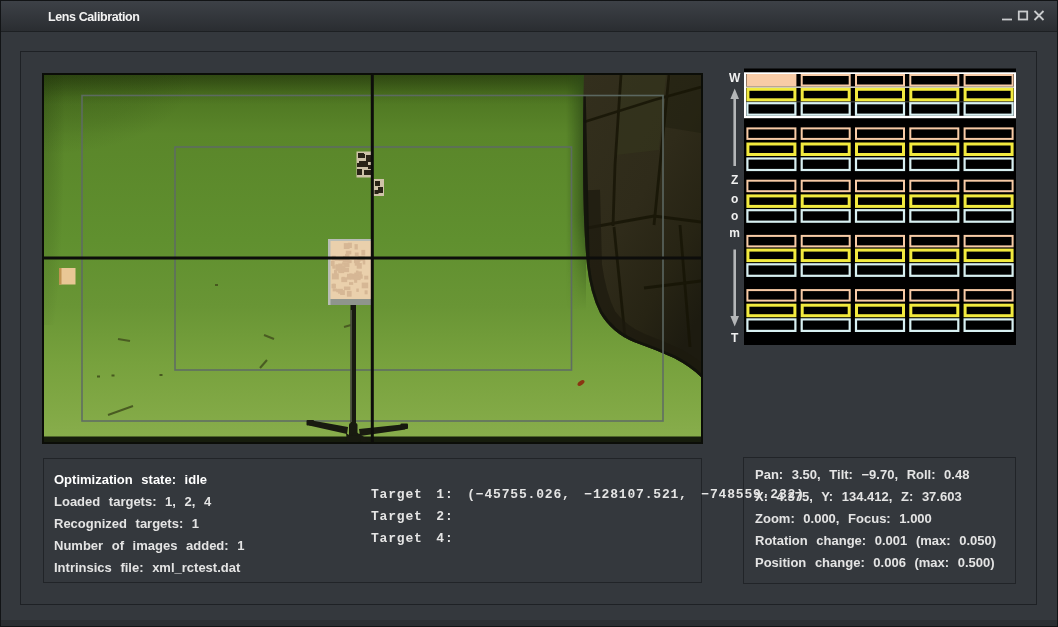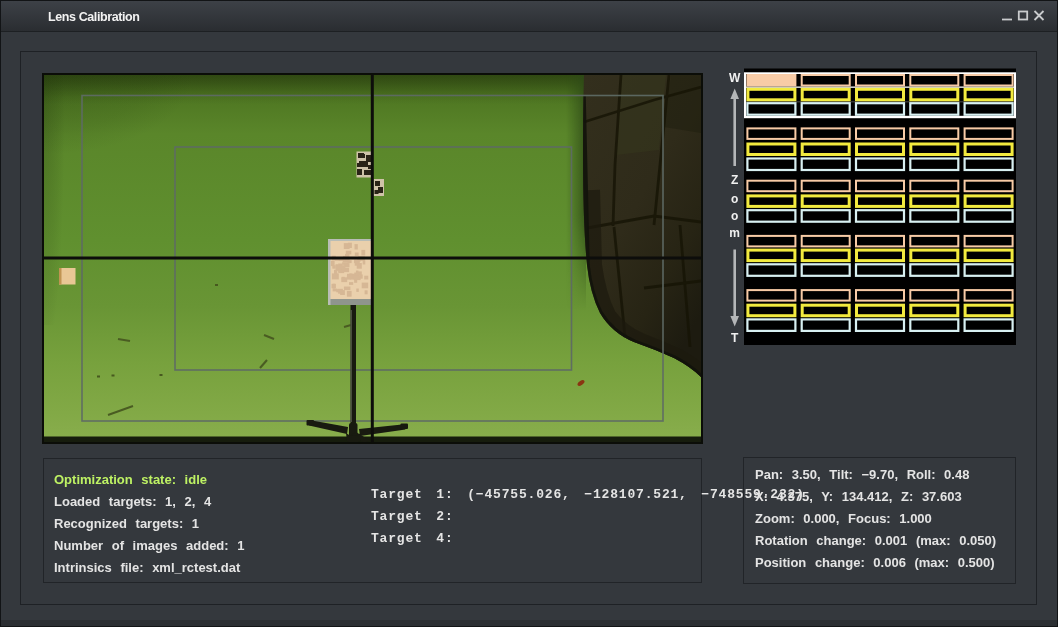--- a/index.html
+++ b/index.html
@@ -320,21 +320,21 @@
     <path d="M12.7 26.5 L17 37 L8.4 37 Z" stroke="none"></path>
     <line x1="12.7" y1="187.5" x2="12.7" y2="257"></line>
     <path d="M12.7 264.5 L17 254 L8.4 254 Z" stroke="none"></path>
   </g>
 </svg>
 
 <div class="abs" style="left:43px;top:458px;width:659px;height:125px;border:1px solid #212428;box-sizing:border-box;"></div>
 
 <div class="abs" style="left:743px;top:457px;width:273px;height:127px;border:1px solid #212428;box-sizing:border-box;"></div>
 
-<div class="abs ptext" style="left:54px;top:469px;"><span style="color:#bef264;">Optimization state: idle</span>
+<div class="abs ptext" style="left:54px;top:469px;"><span style="color:#ffffff;">Optimization state: idle</span>
 Loaded targets: 1, 2, 4
 Recognized targets: 1
 Number of images added: 1
 Intrinsics file: xml_rctest.dat</div>
 
 <div class="abs ptext" style="left:371px;top:484px;letter-spacing:0.82px;font-family:Liberation Mono, monospace;">Target 1: (−45755.026, −128107.521, −748559.232)
 Target 2:
 Target 4:</div>
 
 <div class="abs ptext" style="left:755px;top:464px;">Pan: 3.50, Tilt: −9.70, Roll: 0.48

